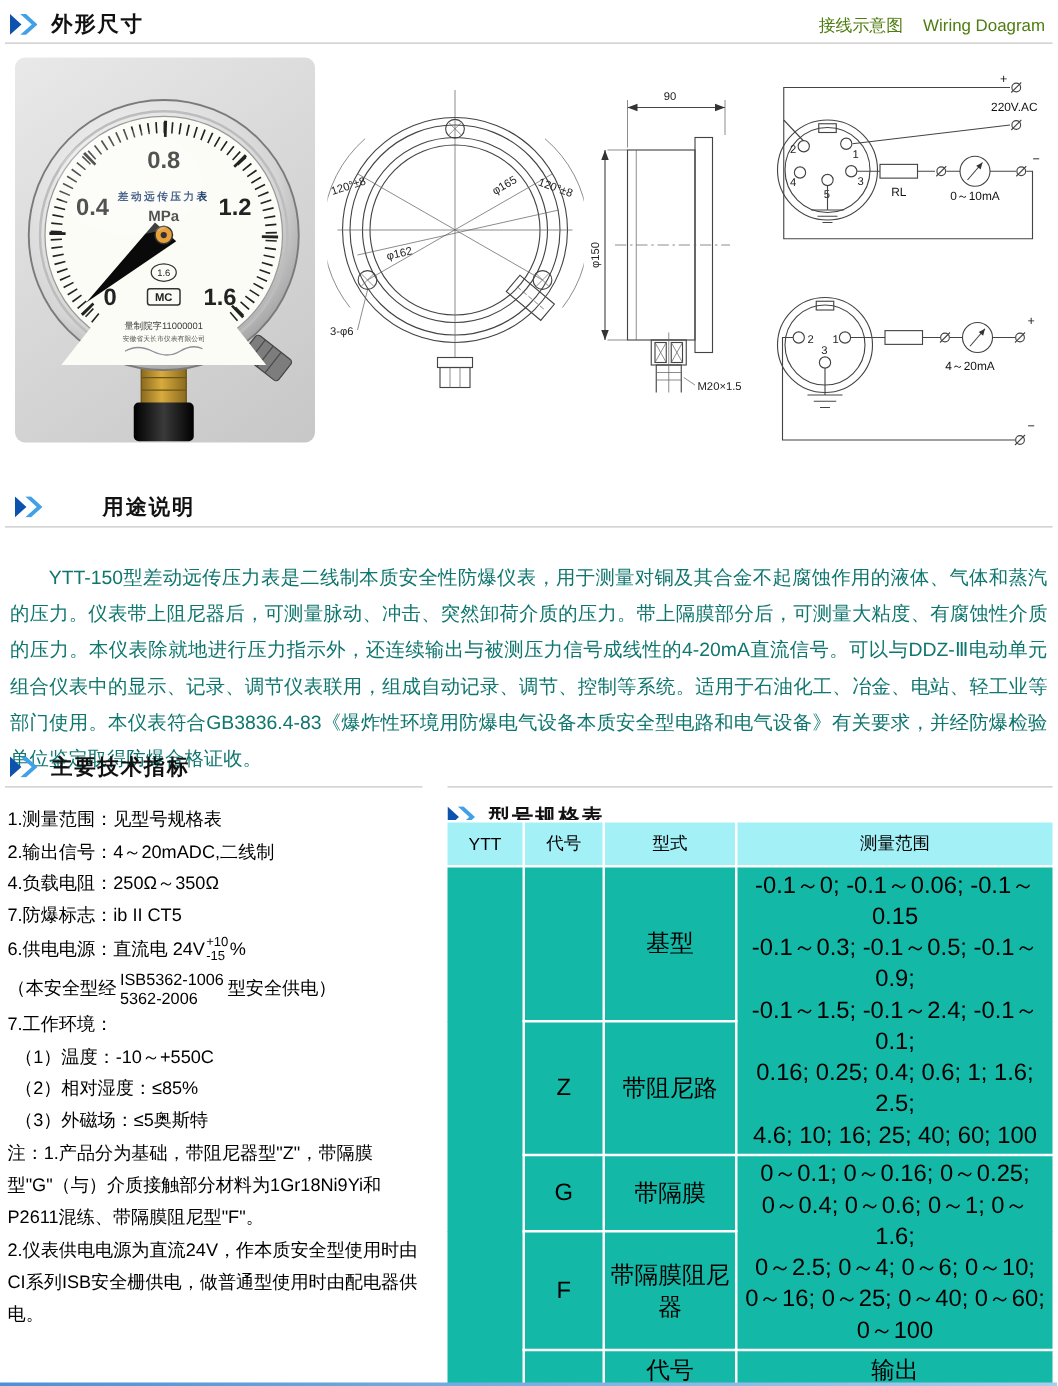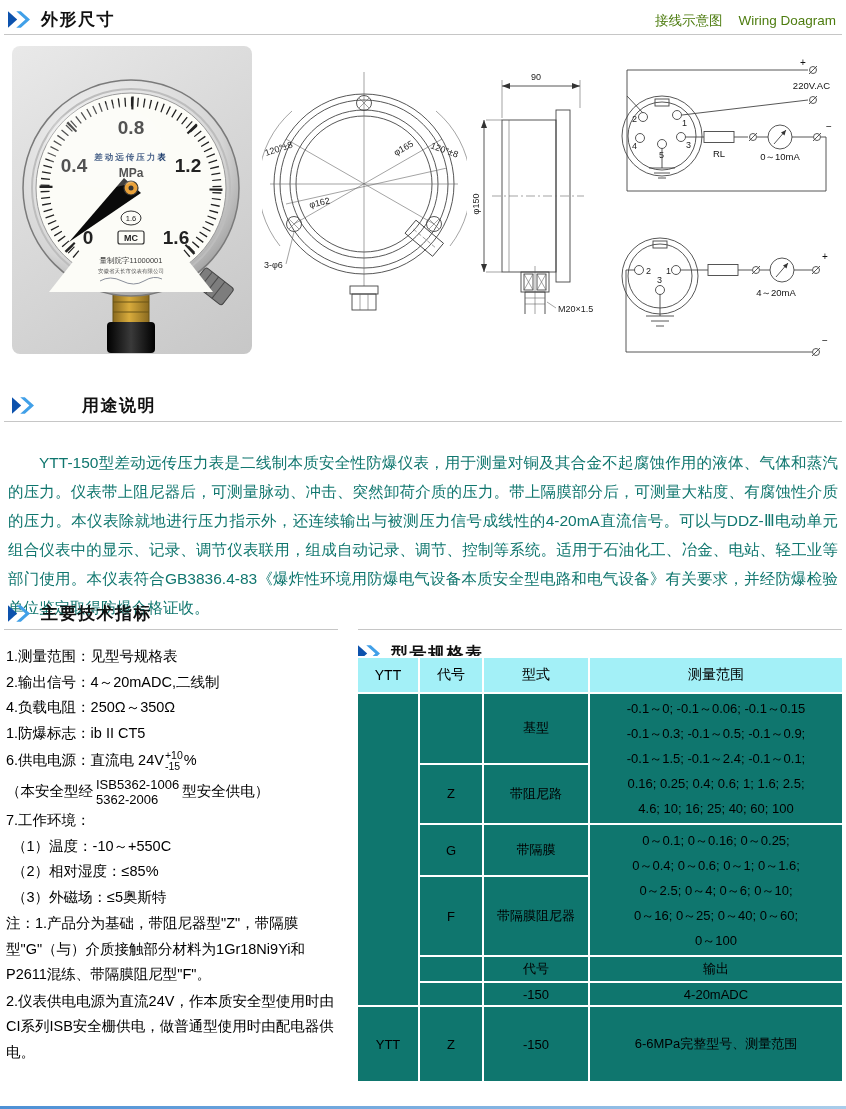--- a/index.html
+++ b/index.html
@@ -17,21 +17,21 @@
   .para{position:absolute;left:8px;right:8px;top:432px;font-size:15.5px;line-height:29px;
         text-align:justify;text-indent:2em;color:#0f766e;}
   .techlist{position:absolute;left:6px;top:644px;width:336px;font-size:14.5px;
             line-height:25.5px;color:#000;}
   .stack{display:inline-flex;flex-direction:column;vertical-align:middle;
          font-size:10.5px;line-height:11px;margin:0 1px;}
   .stack2{display:inline-flex;flex-direction:column;vertical-align:middle;
           font-size:13px;line-height:15px;margin:0 3px;}
   .note{margin-top:1px;}
   table.spec{position:absolute;left:356px;top:656px;border-collapse:collapse;table-layout:fixed;}
-  table.spec td{border:2px solid #fff;background:#0f766e;font-size:13px;
+  table.spec td{border:2px solid #fff;background:#14b8a6;font-size:19px;
                 text-align:center;vertical-align:middle;padding:2px 4px;color:#000;}
   table.spec td.hd{background:#a3f0f7;font-size:14px;}
   td.range{white-space:pre-line;line-height:25px;}
   td.vtop{vertical-align:top;padding-top:14px;}
   .bottomline{position:absolute;left:0;right:0;bottom:0;height:3px;
               background:linear-gradient(to right,#4d90d5,#a9cdeb);}
   svg text{font-family:"Liberation Sans","DejaVu Sans",sans-serif;}
   .dim{font-size:9px;fill:#222;}
   .dln{stroke:#444;stroke-width:0.9;fill:none;}
   .thin{stroke:#666;stroke-width:0.6;fill:none;}
@@ -351,21 +351,21 @@
       </svg>
     </span>
     <span>型号规格表</span>
   </div>
   <div class="rule" style="left:358px;right:4px;top:629px;"></div>
 
   <div class="techlist">
     <div>1.测量范围：见型号规格表</div>
     <div>2.输出信号：4～20mADC,二线制</div>
     <div>4.负载电阻：250Ω～350Ω</div>
-    <div>1.防爆标志：ib II CT5</div>
+    <div>7.防爆标志：ib II CT5</div>
     <div style="line-height:28px;">
       <span>6.供电电源：直流电 24V</span><span class="stack">
           <span>+10</span>
           <span>-15</span>
         </span><span>%</span>
     </div>
     <div style="line-height:34px;">
       <span>（本安全型经</span><span class="stack2">
           <span>ISB5362-1006</span>
           <span>5362-2006</span>

